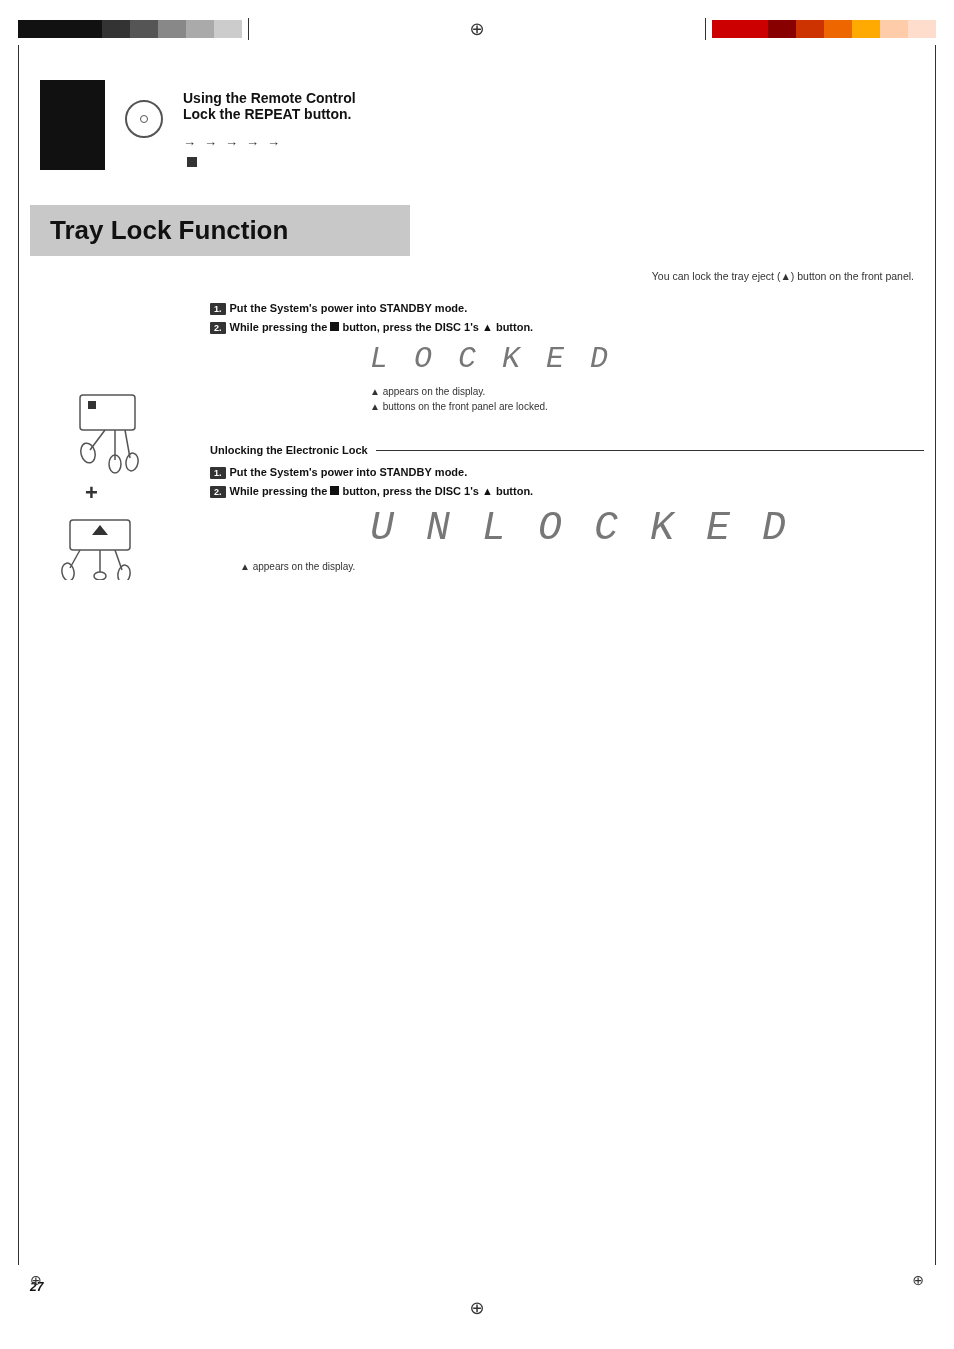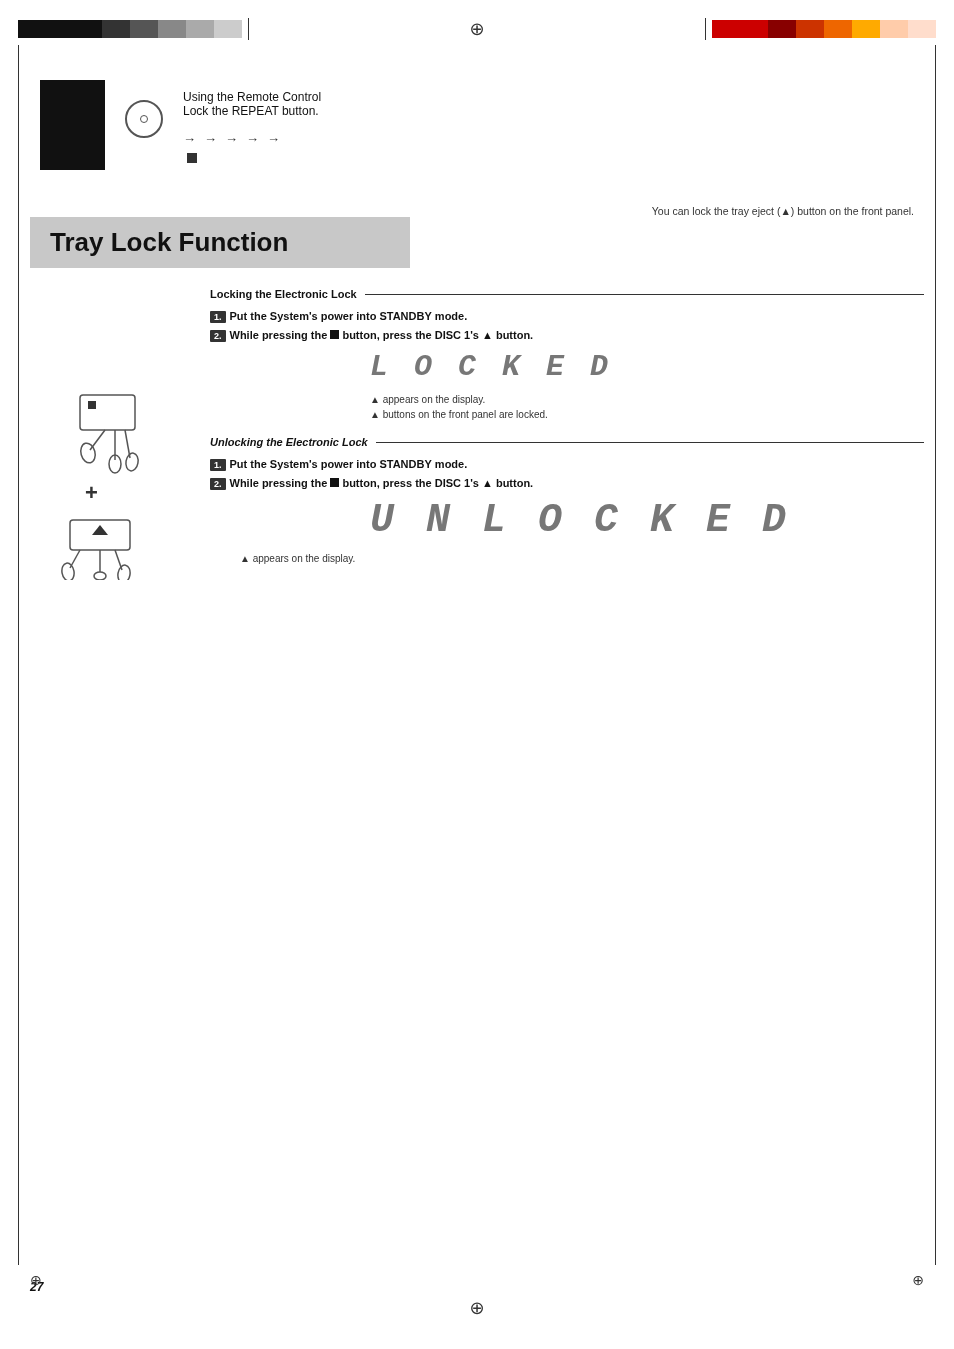--- a/index.html
+++ b/index.html
@@ -109,22 +109,22 @@
     .circle-inner {
       width: 8px;
       height: 8px;
       border: 1.5px solid #555;
       border-radius: 50%;
     }
     .remote-text {
       margin-top: 10px;
     }
     .remote-text .title-line {
-      font-size: 12px;
-      font-weight: normal;
+      font-size: 14px;
+      font-weight: bold;
       color: #111;
     }
     .arrows-row {
       display: flex;
       align-items: center;
       gap: 8px;
       margin-top: 12px;
       margin-left: 0px;
     }
     .arrow-sym {
@@ -214,21 +214,21 @@
 
     
     .lcd-display {
       font-size: 32px;
       letter-spacing: 6px;
       color: #555;
       font-family: 'Courier New', monospace;
       margin: 10px 4px;
       margin-left: 200px;
       font-style: italic;
-      font-weight: bold;
+      font-weight: normal;
     }
 
     
     .page-number {
       position: absolute;
       bottom: 55px;
       left: 30px;
       font-size: 12px;
       font-weight: bold;
       font-style: italic;
@@ -295,27 +295,27 @@
         <span class="arrow-sym">→</span>
         <span class="arrow-sym">→</span>
         <span class="arrow-sym">→</span>
         <span class="arrow-sym">→</span>
       </div>
       <div class="small-square"></div>
     </div>
   </div>
 
   <div class="tray-lock-section" style="margin-top:35px;">
-    <div style="font-size:10.5px;color:#333;margin-top:14px;text-align:right;padding-right:10px;">
-      You can lock the tray eject (<span>▲</span>) button on the front panel.
-    </div>
     <div style="display:flex;align-items:center;">
       <div class="tray-lock-bg">
         <span class="tray-lock-title">Tray Lock Function</span>
       </div>
+    </div>
+    <div style="font-size:10.5px;color:#333;margin-top:14px;text-align:right;padding-right:10px;">
+      You can lock the tray eject (<span>▲</span>) button on the front panel.
     </div>
   </div>
 
   <div style="position:absolute;left:20px;top:340px;">
     <svg width="150" height="100" viewBox="0 0 150 100">
 
       <rect x="30" y="5" width="55" height="35" rx="3" fill="none" stroke="#555" stroke-width="1.5"></rect>
       <rect x="38" y="11" width="8" height="8" fill="#333"></rect>
 
       <line x1="55" y1="40" x2="40" y2="60" stroke="#555" stroke-width="1.5"></line>
@@ -339,45 +339,41 @@
       <ellipse cx="18" cy="72" rx="6" ry="9" fill="none" stroke="#555" stroke-width="1.5" transform="rotate(-10 18 72)"></ellipse>
       <line x1="50" y1="50" x2="50" y2="72" stroke="#555" stroke-width="1.5"></line>
       <ellipse cx="50" cy="76" rx="6" ry="4" fill="none" stroke="#555" stroke-width="1.5"></ellipse>
       <line x1="65" y1="50" x2="72" y2="70" stroke="#555" stroke-width="1.5"></line>
       <ellipse cx="74" cy="74" rx="6" ry="9" fill="none" stroke="#555" stroke-width="1.5" transform="rotate(10 74 74)"></ellipse>
     </svg>
   </div>
 
   <div class="instructions">
 
-    <div class="section-header">
-      <span class="section-header-text">Locking the Electronic Lock</span>
-      <div class="section-line"></div>
-    </div>
 
     <div class="step">
       <span class="step-num">1.</span>
       <span class="step-text">Put the System's power into <strong>STANDBY</strong> mode.</span>
     </div>
     <div class="step">
       <span class="step-num">2.</span>
       <span class="step-text">While pressing the <span class="stop-icon"></span> button, press the DISC 1's <strong>▲</strong> button.</span>
     </div>
 
     <div class="lcd-display" style="margin-left:160px;margin-top:8px;font-size:30px;font-style:italic;letter-spacing:4px;color:#777;font-family:'Courier New',monospace;">
       L O C K E D
     </div>
     <div class="eject-note2" style="font-size:10px;color:#333;margin-left:160px;margin-top:2px;">
       <span>▲</span> appears on the display.
     </div>
     <div style="font-size:10px;color:#333;margin-top:2px;margin-left:160px;margin-bottom:6px;">
       <span>▲</span> buttons on the front panel are locked.
     </div>
 
-    <div class="section-header" style="margin-top:16px;font-style:italic;">
+    <div class="section-header" style="margin-top:32px;">
       <span class="section-header-text">Unlocking the Electronic Lock</span>
       <div class="section-line"></div>
     </div>
 
     <div class="step">
       <span class="step-num">1.</span>
       <span class="step-text">Put the System's power into <strong>STANDBY</strong> mode.</span>
     </div>
     <div class="step">
       <span class="step-num">2.</span>

